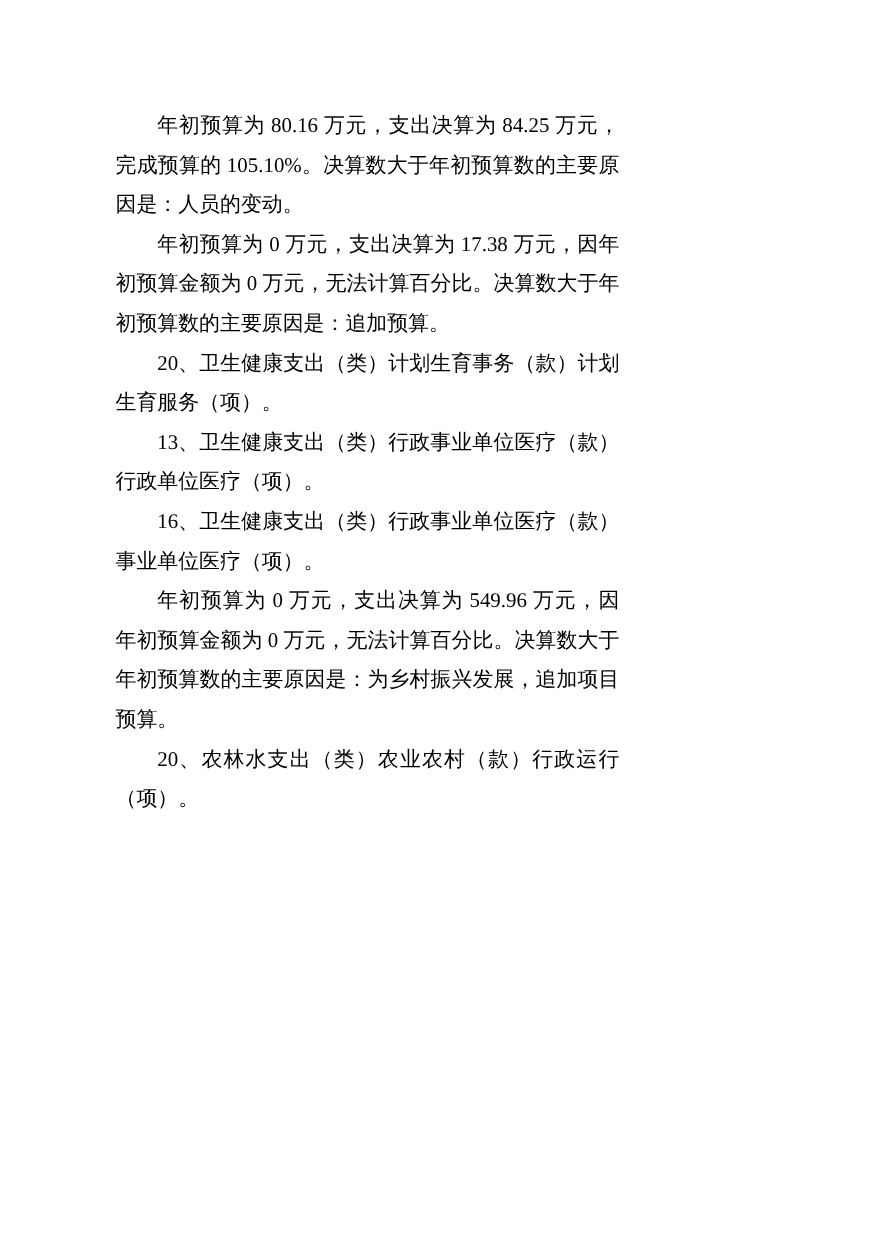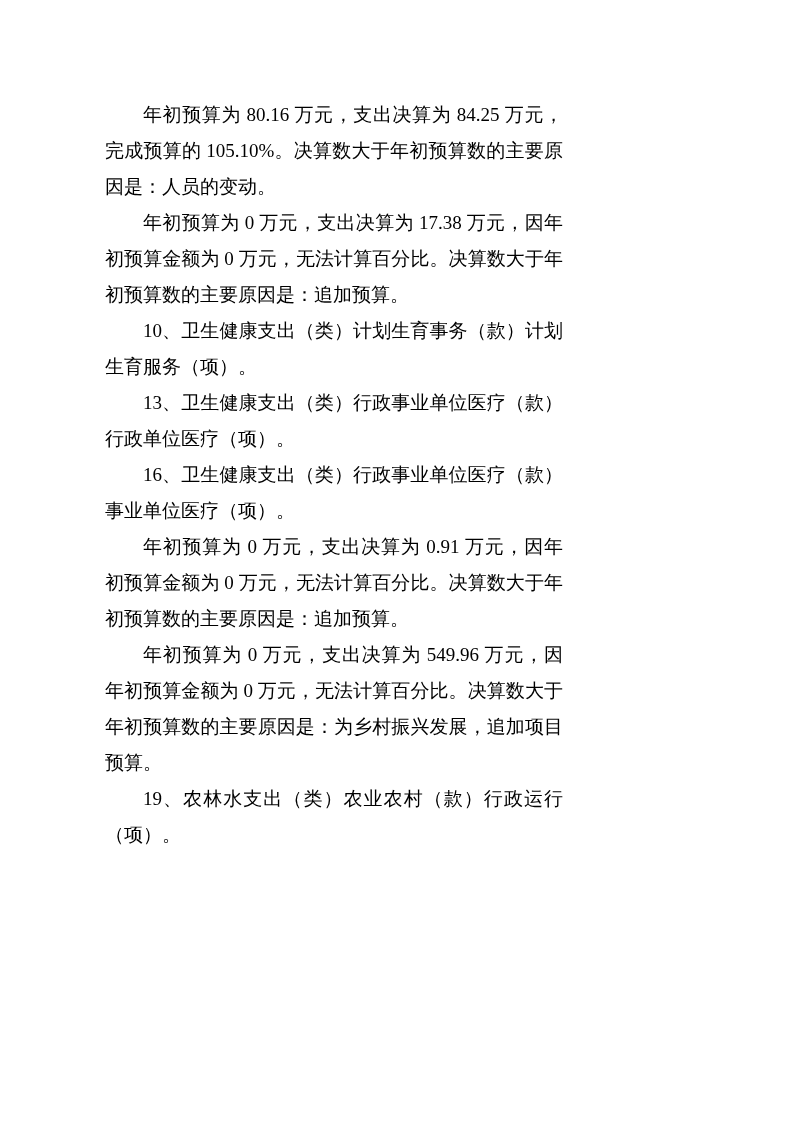--- a/index.html
+++ b/index.html
@@ -27,19 +27,18 @@
     text-align: justify;
     word-break: break-all;
   }
 </style>
 </head>
 <body>
 
 <div class="page">
   <p class="para">年初预算为 80.16 万元，支出决算为 84.25 万元，完成预算的 105.10%。决算数大于年初预算数的主要原因是：人员的变动。</p>
   <p class="para">年初预算为 0 万元，支出决算为 17.38 万元，因年初预算金额为 0 万元，无法计算百分比。决算数大于年初预算数的主要原因是：追加预算。</p>
-  <p class="para">10、卫生健康支出（类）计划生育事务（款）计划生育服务（项）。</p>
+  <p class="para">20、卫生健康支出（类）计划生育事务（款）计划生育服务（项）。</p>
   <p class="para">13、卫生健康支出（类）行政事业单位医疗（款）行政单位医疗（项）。</p>
   <p class="para">16、卫生健康支出（类）行政事业单位医疗（款）事业单位医疗（项）。</p>
-  <p class="para">年初预算为 0 万元，支出决算为 0.91 万元，因年初预算金额为 0 万元，无法计算百分比。决算数大于年初预算数的主要原因是：追加预算。</p>
   <p class="para">年初预算为 0 万元，支出决算为 549.96 万元，因年初预算金额为 0 万元，无法计算百分比。决算数大于年初预算数的主要原因是：为乡村振兴发展，追加项目预算。</p>
-  <p class="para">19、农林水支出（类）农业农村（款）行政运行（项）。</p>
+  <p class="para">20、农林水支出（类）农业农村（款）行政运行（项）。</p>
 </div>
 
 </body></html>

